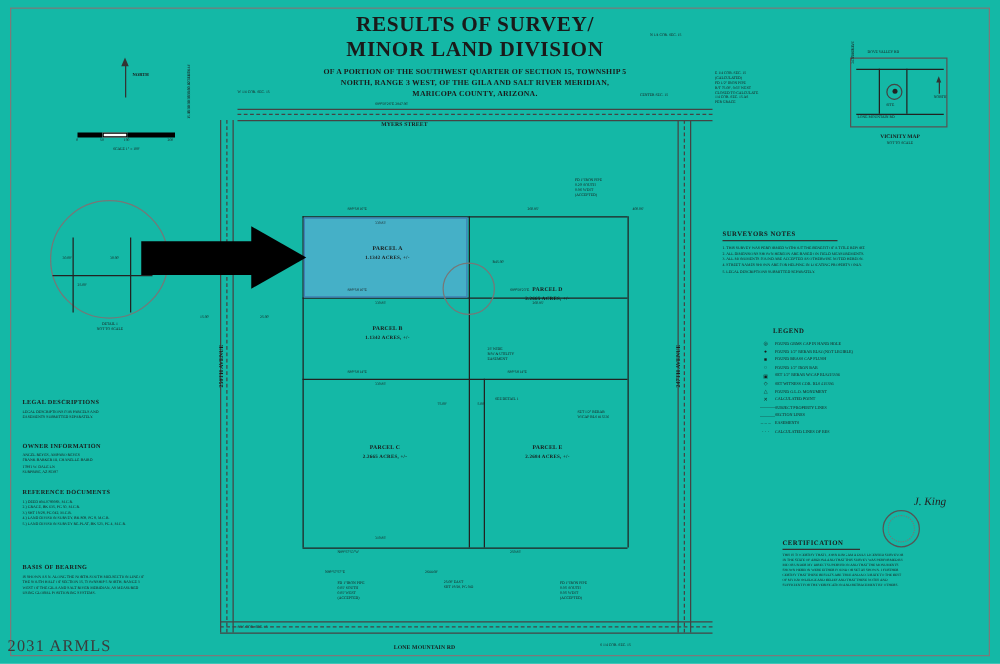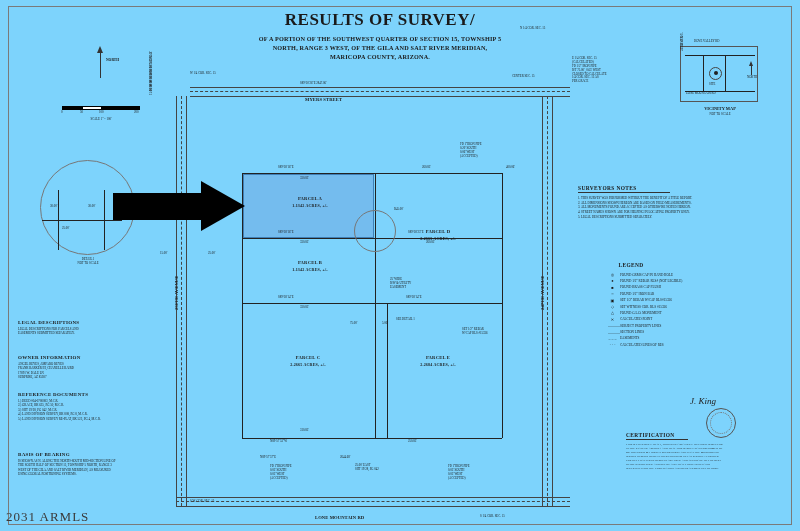--- a/index.html
+++ b/index.html
@@ -7,21 +7,21 @@
   body {
     width: 800px; height: 531px;
     background: #ffffff;
     font-family: "Liberation Serif", serif;
     color: #1a1a1a;
     overflow: hidden;
     position: relative;
   }
   #sheet {
     position: absolute; inset: 0;
-    background: #7dd3fc;
+    background: #14b8a6;
   }
   .frame {
     position: absolute;
     left: 8px; top: 6px; right: 8px; bottom: 6px;
     border: 1px solid #7a7a7a;
   }
 
   
   .title-wrap {
     position: absolute; left: 200px; top: 10px; width: 360px;
@@ -112,34 +112,35 @@
   .na-txt { position: absolute; font-size: 3.6px; font-weight: bold; }
 
   
   #watermark {
     position: absolute; left: 6px; bottom: 6px;
     font-size: 13px; color: #3b3b3b; letter-spacing: 1px;
     font-family: "Liberation Serif", serif;
   }
 
   
-  .sig { position: absolute; font-style: italic; font-size: 9px; color: #222; font-family: "Liberation Serif", serif; }
+  .sig { position: absolute; font-style: italic; font-size: 9px; color: #222; font-family: "Liberation Serif", serif; margin-left: 41px; }
   .seal { position: absolute; width: 30px; height: 30px; border: 1px solid #555; border-radius: 50%; }
   .seal:after {
     content: ""; position: absolute; inset: 3px; border: 1px dotted #777; border-radius: 50%;
   }
 </style>
 </head>
 <body>
 
 <div id="sheet">
   <div class="frame"></div>
 
   <div class="title-wrap">
     <div class="title-main">RESULTS OF SURVEY/</div>
+    <div class="title-main">MINOR LAND DIVISION</div>
     <div class="title-sub">OF A PORTION OF THE SOUTHWEST QUARTER OF SECTION 15, TOWNSHIP 5</div>
     <div class="title-sub" style="margin-top:0">NORTH, RANGE 3 WEST, OF THE GILA AND SALT RIVER MERIDIAN,</div>
     <div class="title-sub" style="margin-top:0">MARICOPA COUNTY, ARIZONA.</div>
   </div>
 
   <div class="north-arrow" style="left:84px; top:38px; width:30px; height:46px;">
     <div class="na-head" style="left:13px; top:8px;"></div>
     <div class="na-line" style="left:16px; top:14px; height:26px;"></div>
     <div class="na-txt" style="left:22px; top:20px;">NORTH</div>
   </div>

